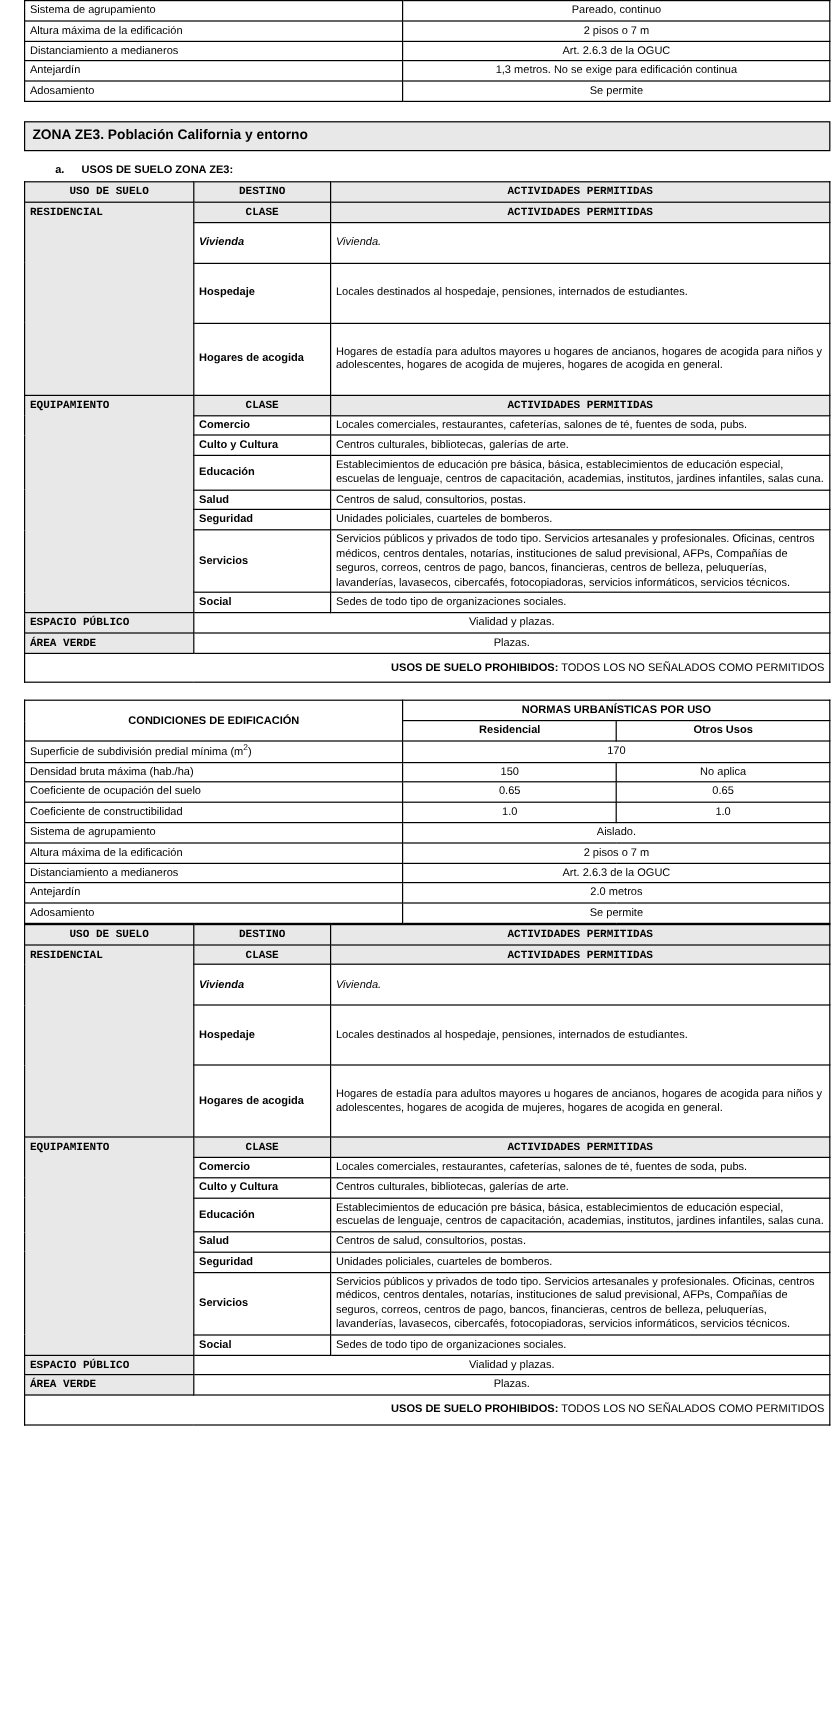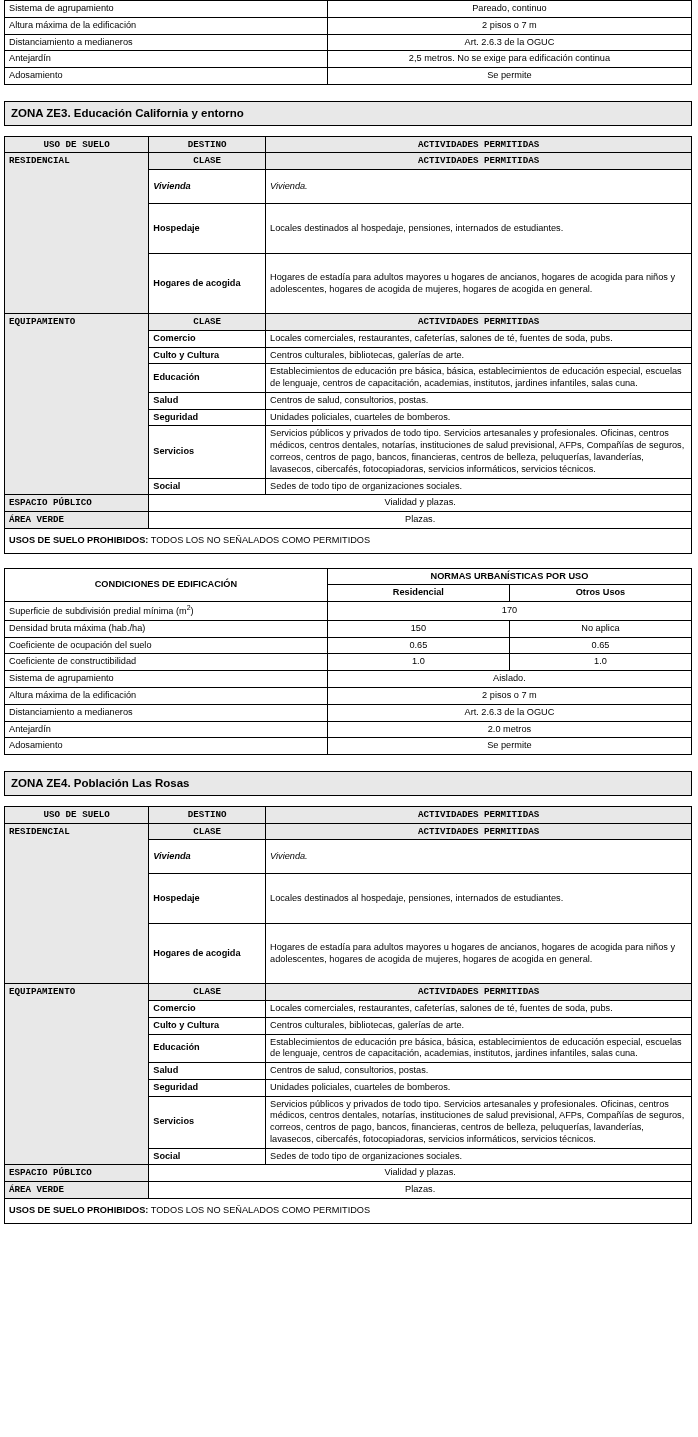--- a/index.html
+++ b/index.html
@@ -10,21 +10,21 @@
   }
   body {
     width: 698px;
     font-family: "Liberation Sans", sans-serif;
     font-size: 9.2px;
     color: #000000;
     line-height: 1.28;
   }
   .page {
     width: 698px;
-    padding: 0 6px 10px 4px;
+    padding: 0 6px 10px 20px;
   }
   table {
     border-collapse: collapse;
     width: 100%;
     table-layout: fixed;
   }
   td, th {
     border: 1px solid #000000;
     padding: 2px 4px;
     vertical-align: middle;
@@ -45,21 +45,21 @@
   .sub-label {
     font-weight: bold;
     font-size: 9.2px;
     margin: 0 0 4px 26px;
   }
   .sub-label .letter {
     display: inline-block;
     width: 22px;
   }
   .prohib {
-    text-align: left;
+    text-align: right;
     padding: 6px 4px;
   }
   .prohib .b { font-weight: bold; }
   .tall-1 { height: 34px; font-style: italic; }
   .tall-2 { height: 50px; }
   .tall-3 { height: 60px; }
   .spacer-md { height: 14px; }
   .top-table td { height: 15px; }
   .nu-table td { height: 15px; }
   sup { font-size: 7px; vertical-align: super; }
@@ -82,31 +82,34 @@
       <tr>
         <td>Altura máxima de la edificación</td>
         <td class="c">2 pisos o 7 m</td>
       </tr>
       <tr>
         <td>Distanciamiento a medianeros</td>
         <td class="c">Art. 2.6.3 de la OGUC</td>
       </tr>
       <tr>
         <td>Antejardín</td>
-        <td class="c">2,5 metros. No se exige para edificación continua</td>
+        <td class="c">1,3 metros. No se exige para edificación continua</td>
       </tr>
       <tr>
         <td>Adosamiento</td>
         <td class="c">Se permite</td>
       </tr>
     </tbody>
   </table>
 
-  <div class="zona-title">ZONA ZE3. Educación California y entorno</div>
-
+  <div class="zona-title">ZONA ZE3. Población California y entorno</div>
+
+  <div class="sub-label">
+    <span class="letter">a.</span><span>USOS DE SUELO ZONA ZE3:</span>
+  </div>
 
   <table>
     <colgroup>
         <col style="width:21%">
         <col style="width:17%">
         <col style="width:62%">
       </colgroup>
     <tbody>
       <tr>
         <th class="c b shade">USO DE SUELO</th>
@@ -233,21 +236,20 @@
         <td>Antejardín</td>
         <td class="c" colspan="2">2.0 metros</td>
       </tr>
       <tr>
         <td>Adosamiento</td>
         <td class="c" colspan="2">Se permite</td>
       </tr>
     </tbody>
   </table>
 
-  <div class="zona-title">ZONA ZE4. Población Las Rosas</div>
 
 
   <table>
     <colgroup>
         <col style="width:21%">
         <col style="width:17%">
         <col style="width:62%">
       </colgroup>
     <tbody>
       <tr>

